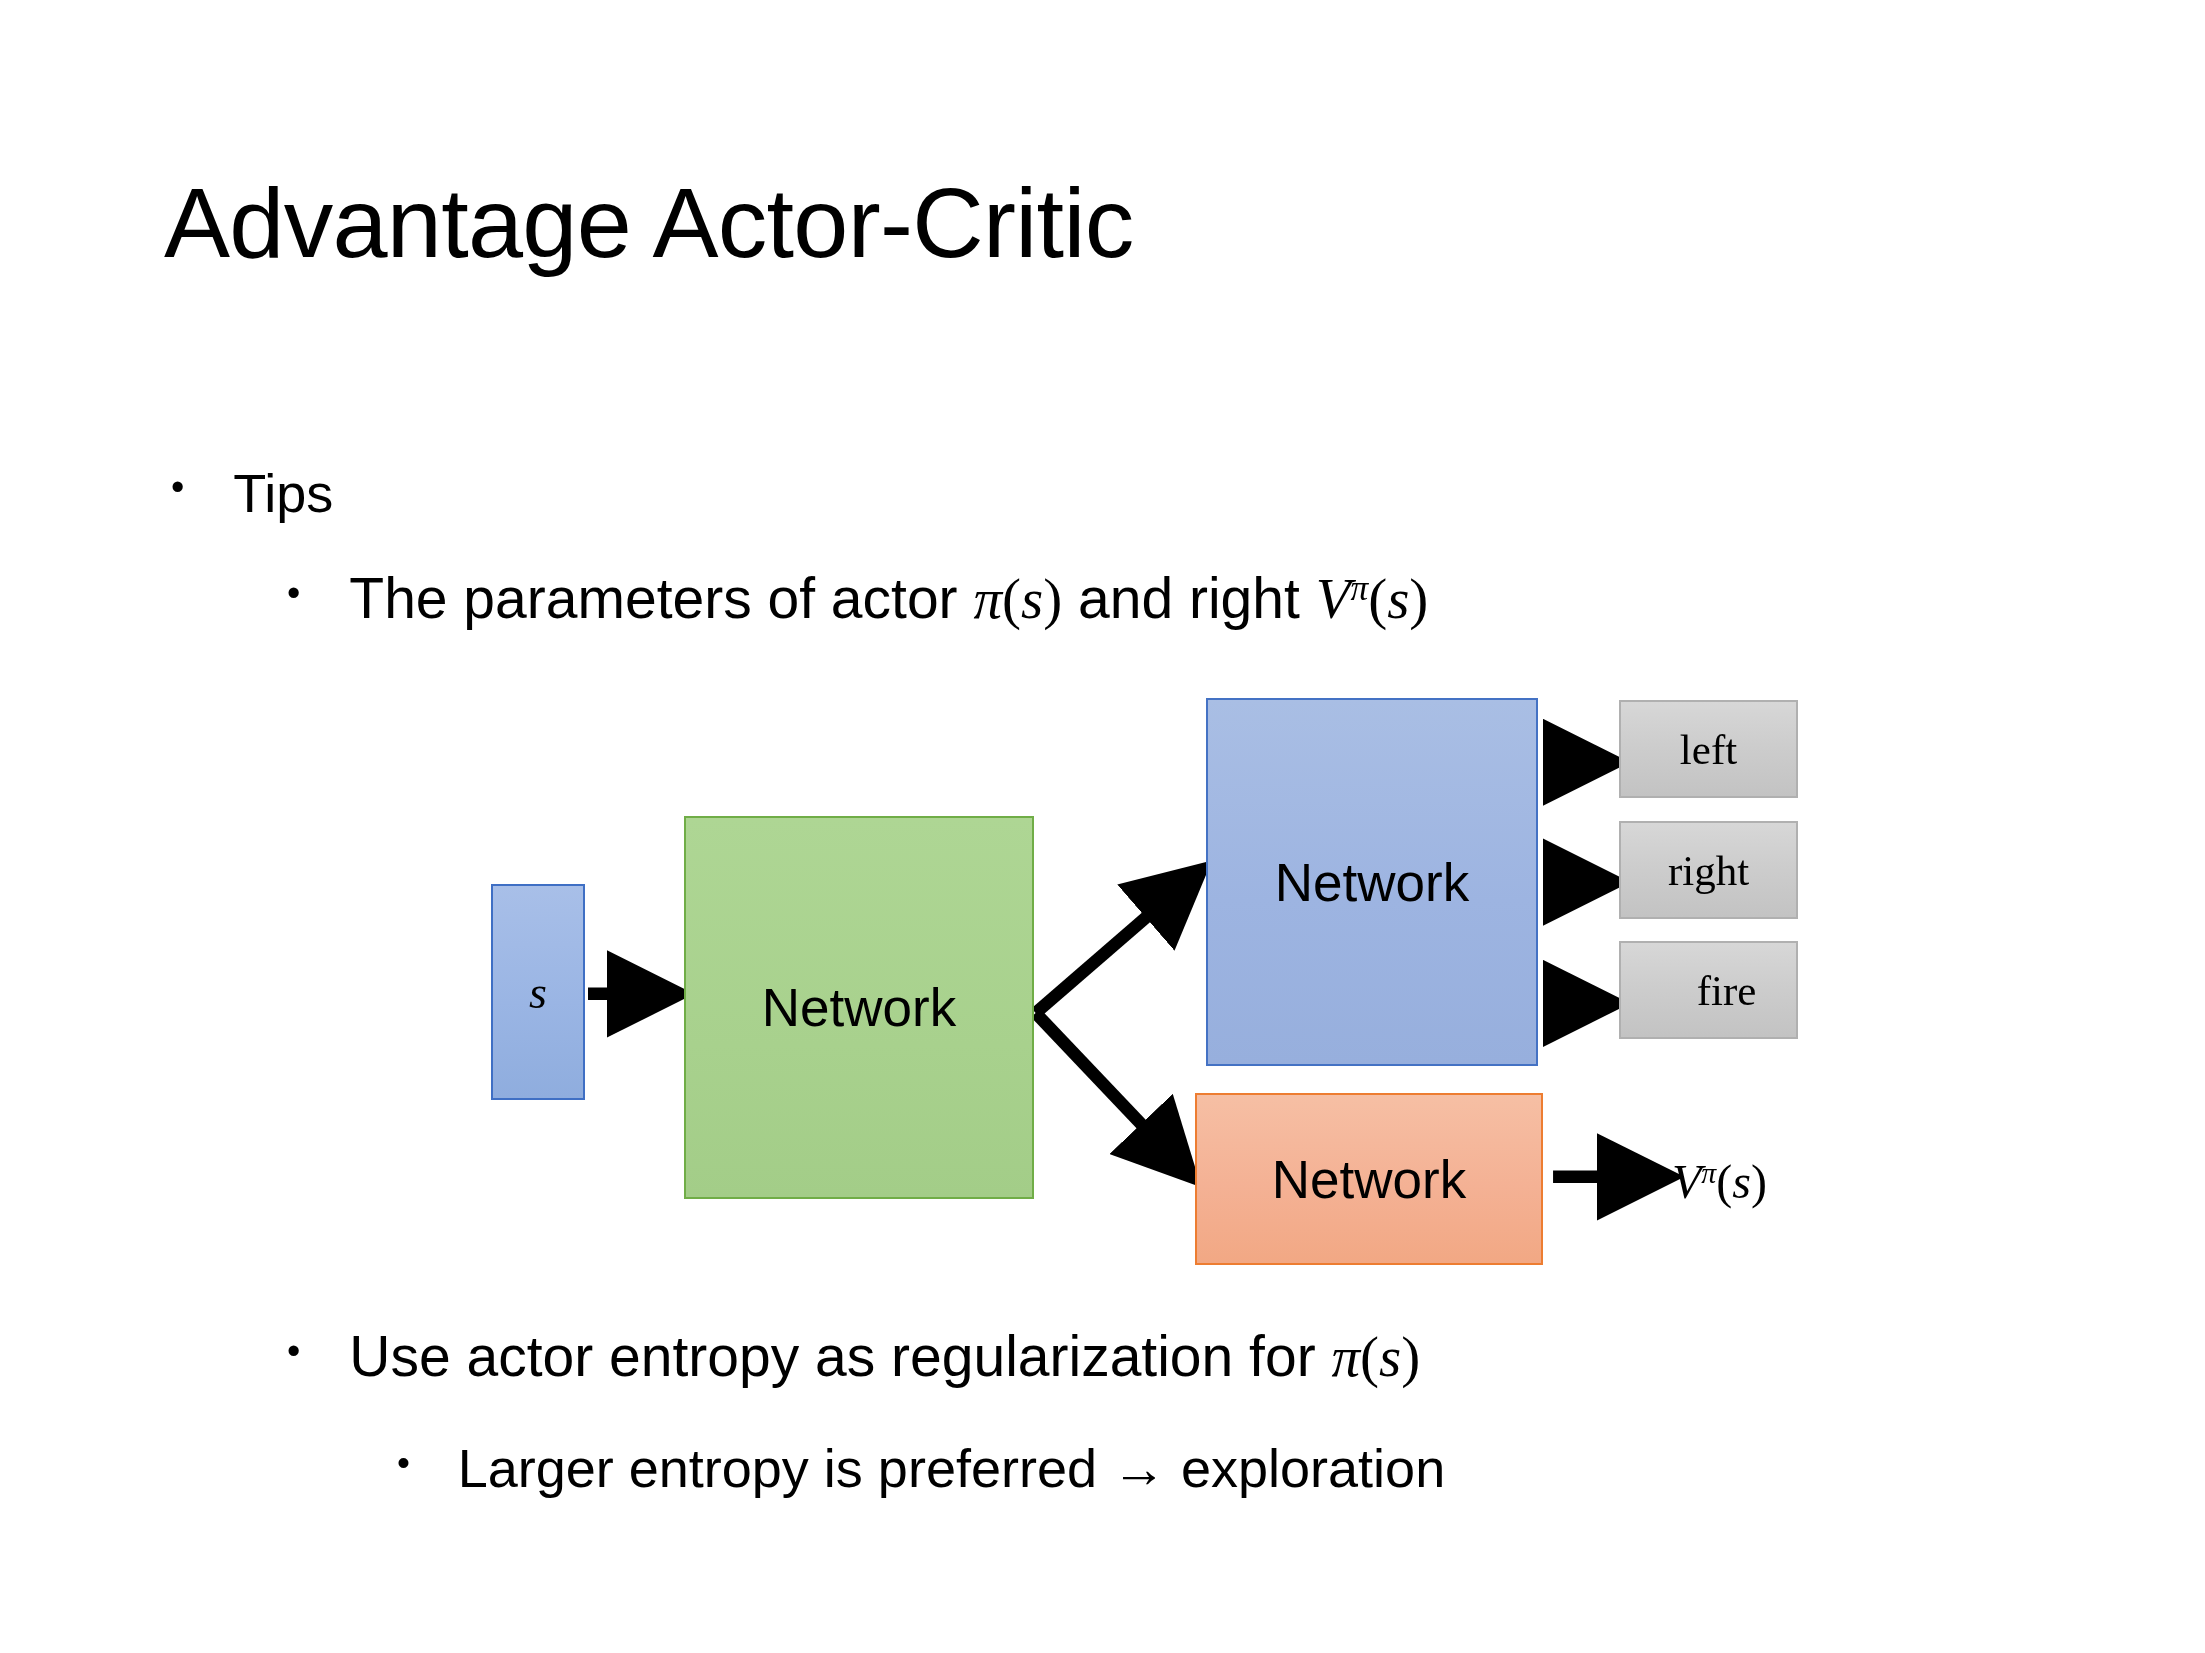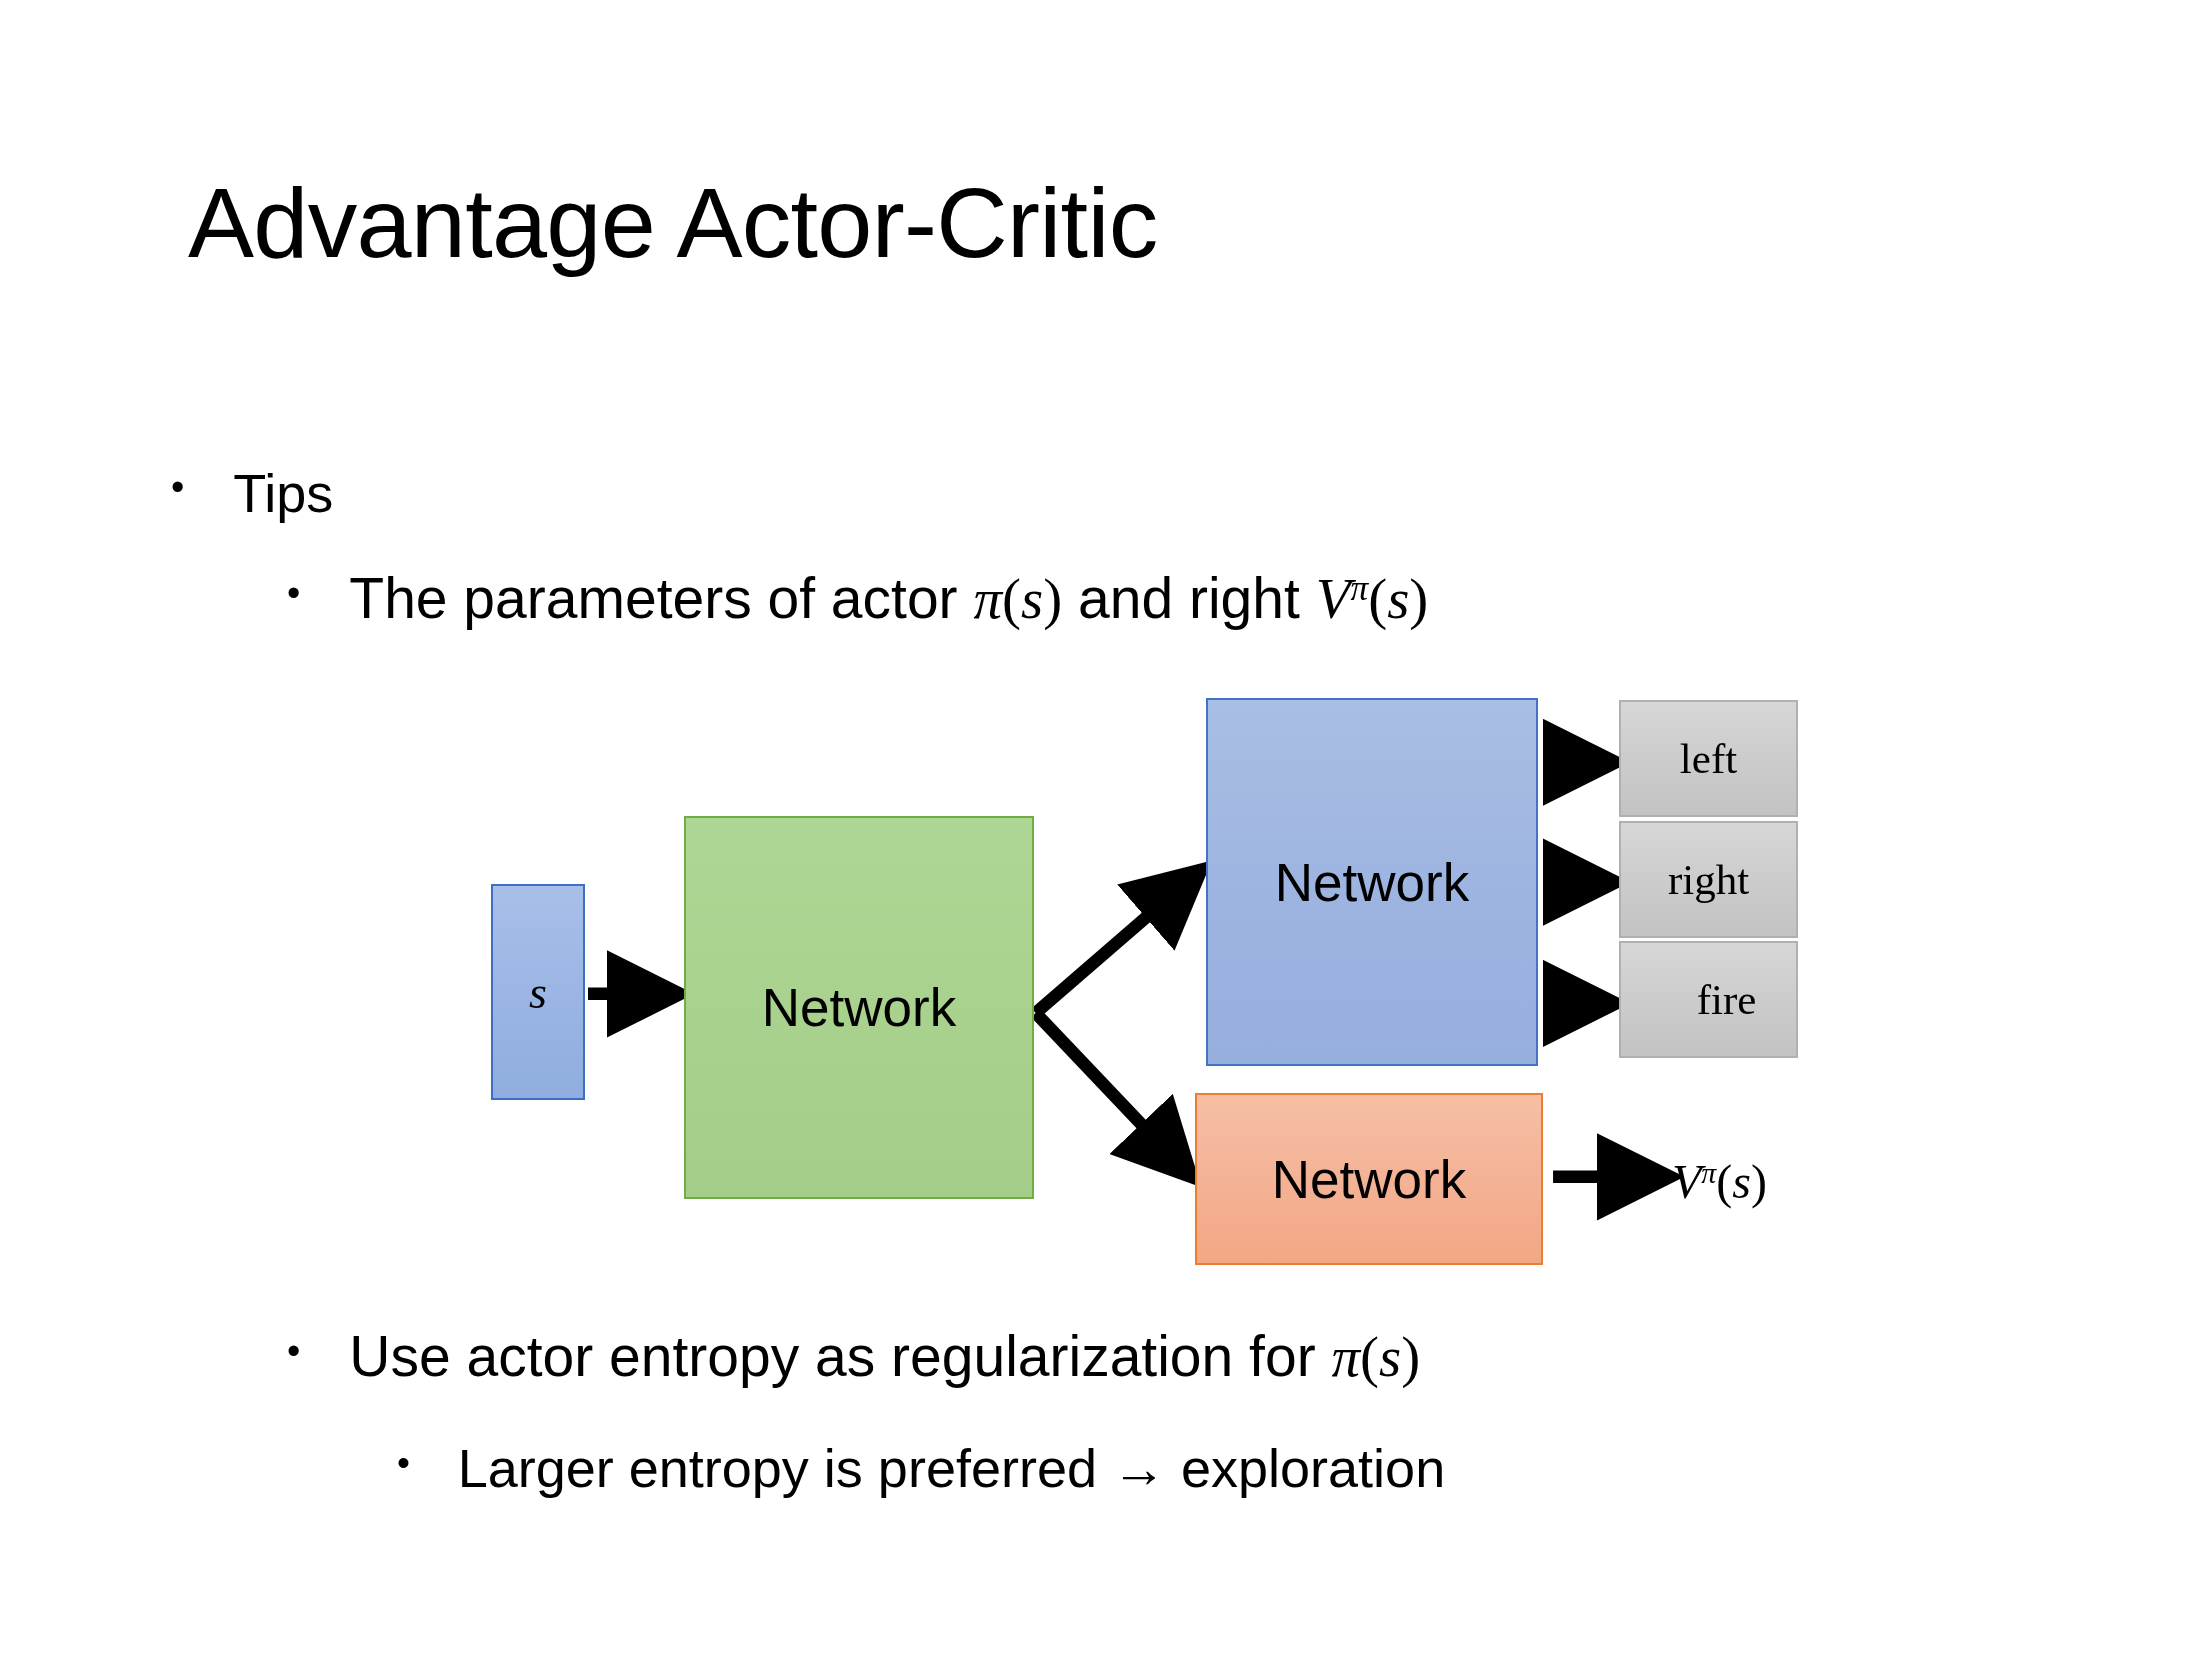--- a/index.html
+++ b/index.html
@@ -13,21 +13,21 @@
     height: 1654px;
     background: #ffffff;
     overflow: hidden;
     font-family: "Liberation Sans", sans-serif;
     color: #000000;
   }
 
   
   #slide-title {
     position: absolute;
-    left: 188px;
+    left: 164px;
     top: 171px;
     width: 1852px;
     font-family: "Liberation Sans", sans-serif;
     font-size: 99px;
     font-weight: 400;
     line-height: 1.05;
     letter-spacing: -0.7px;
     color: #000000;
     white-space: nowrap;
   }
@@ -163,21 +163,21 @@
     display: flex;
     align-items: center;
     justify-content: center;
     background: linear-gradient(to bottom, #d7d7d7 0%, #cdcdcd 45%, #c3c3c3 100%);
     border: 2.2px solid #b0b0b0;
     font-family: "Liberation Serif", serif;
     font-size: 43px;
     color: #000000;
     left: 1619px;
     width: 179px;
-    height: 117px;
+    height: 98px;
   }
   #out-left  { top: 700px; }
   #out-right { top: 821px; }
   #out-fire  { top: 941px; padding-left: 36px; }
 
   #label-value {
     position: absolute;
     left: 1672px;
     top: 1154px;
     font-size: 48px;

